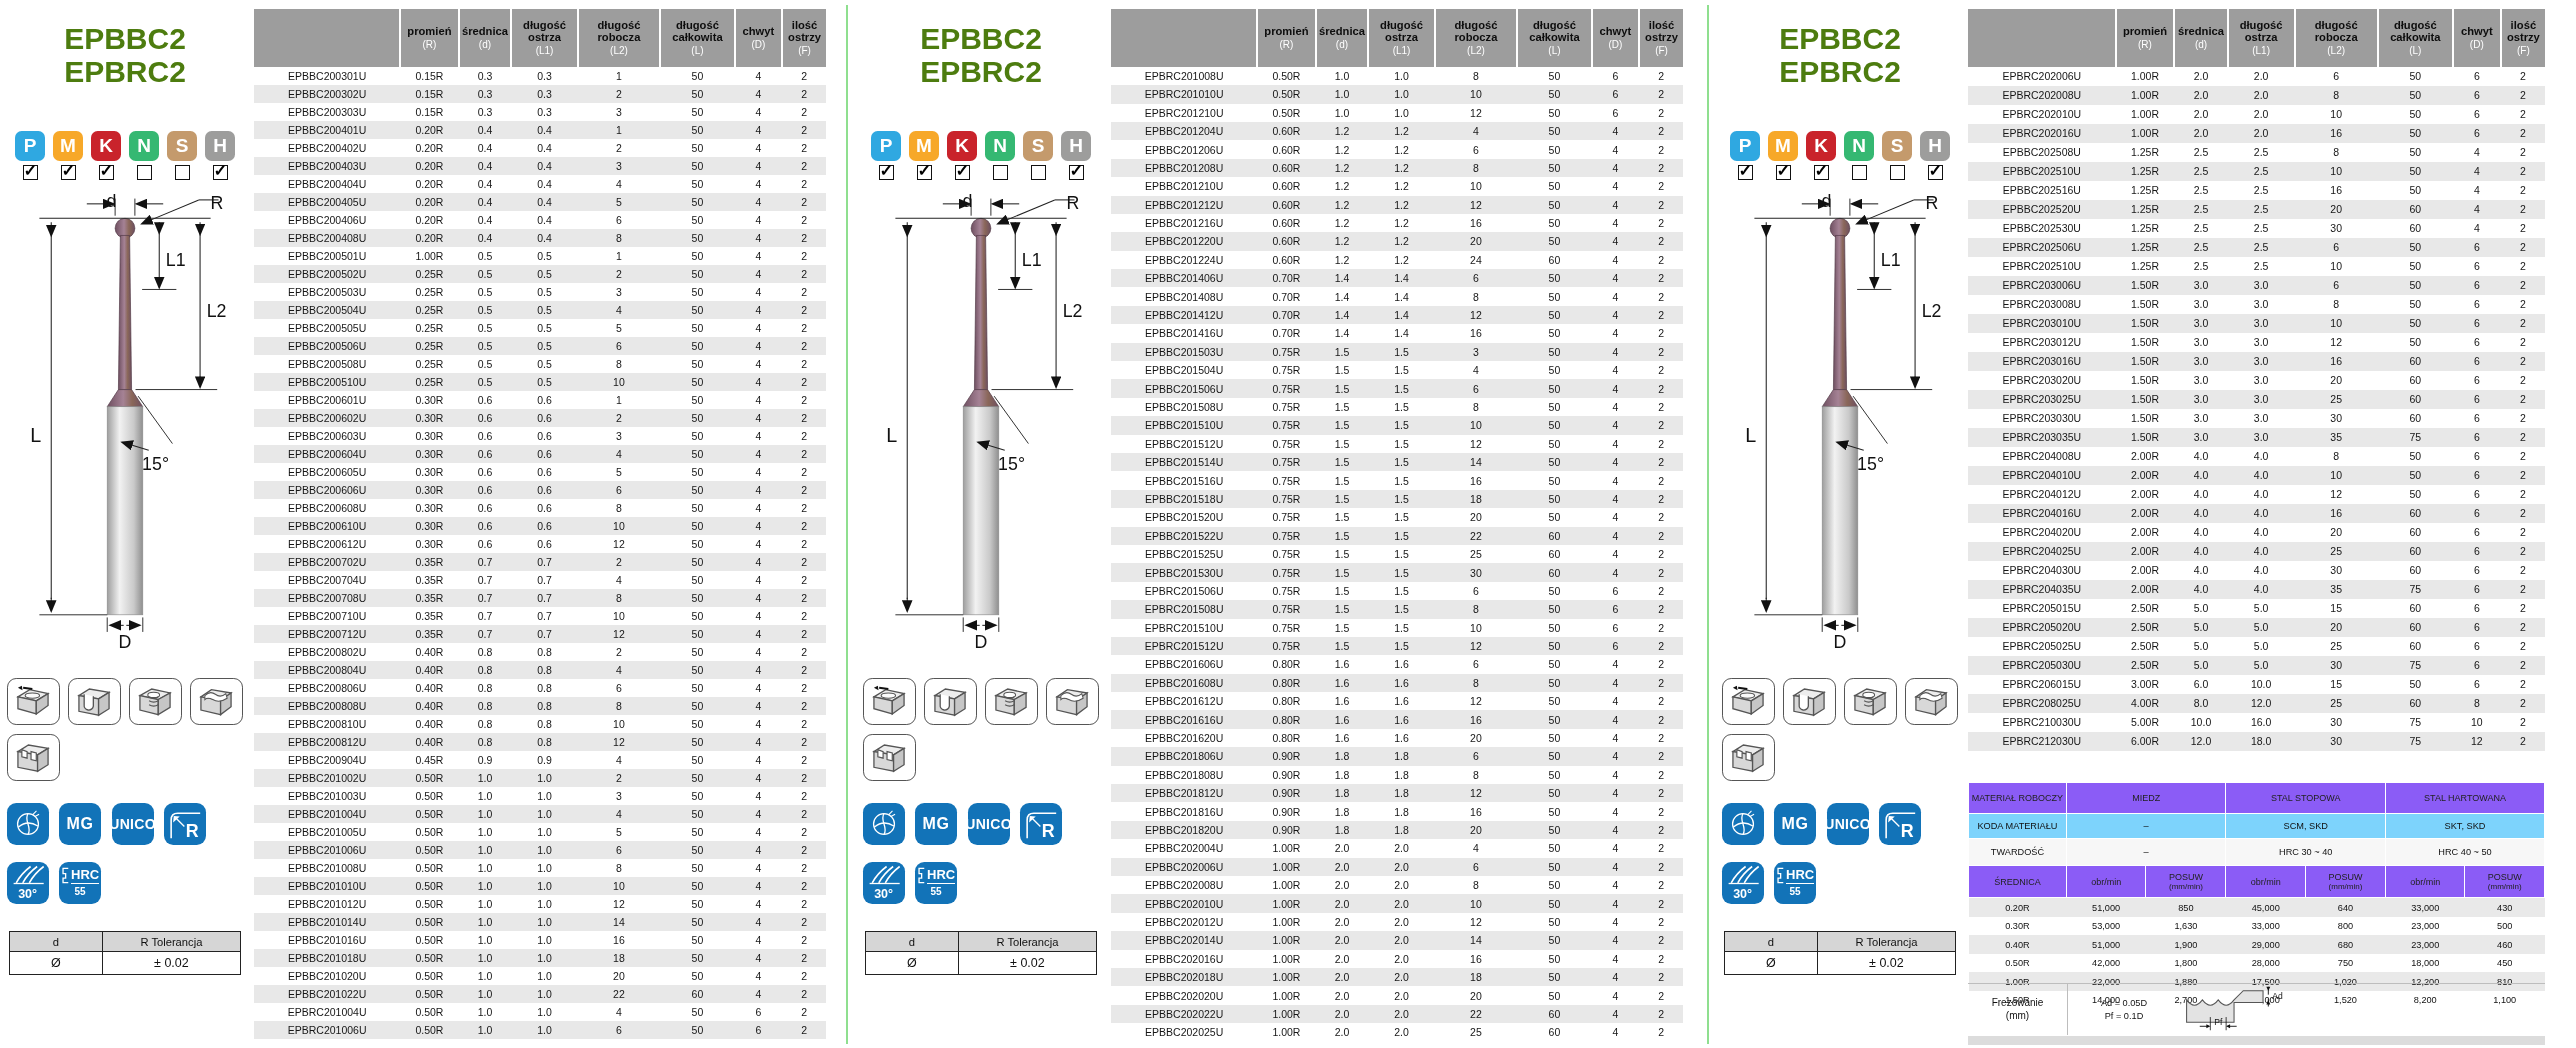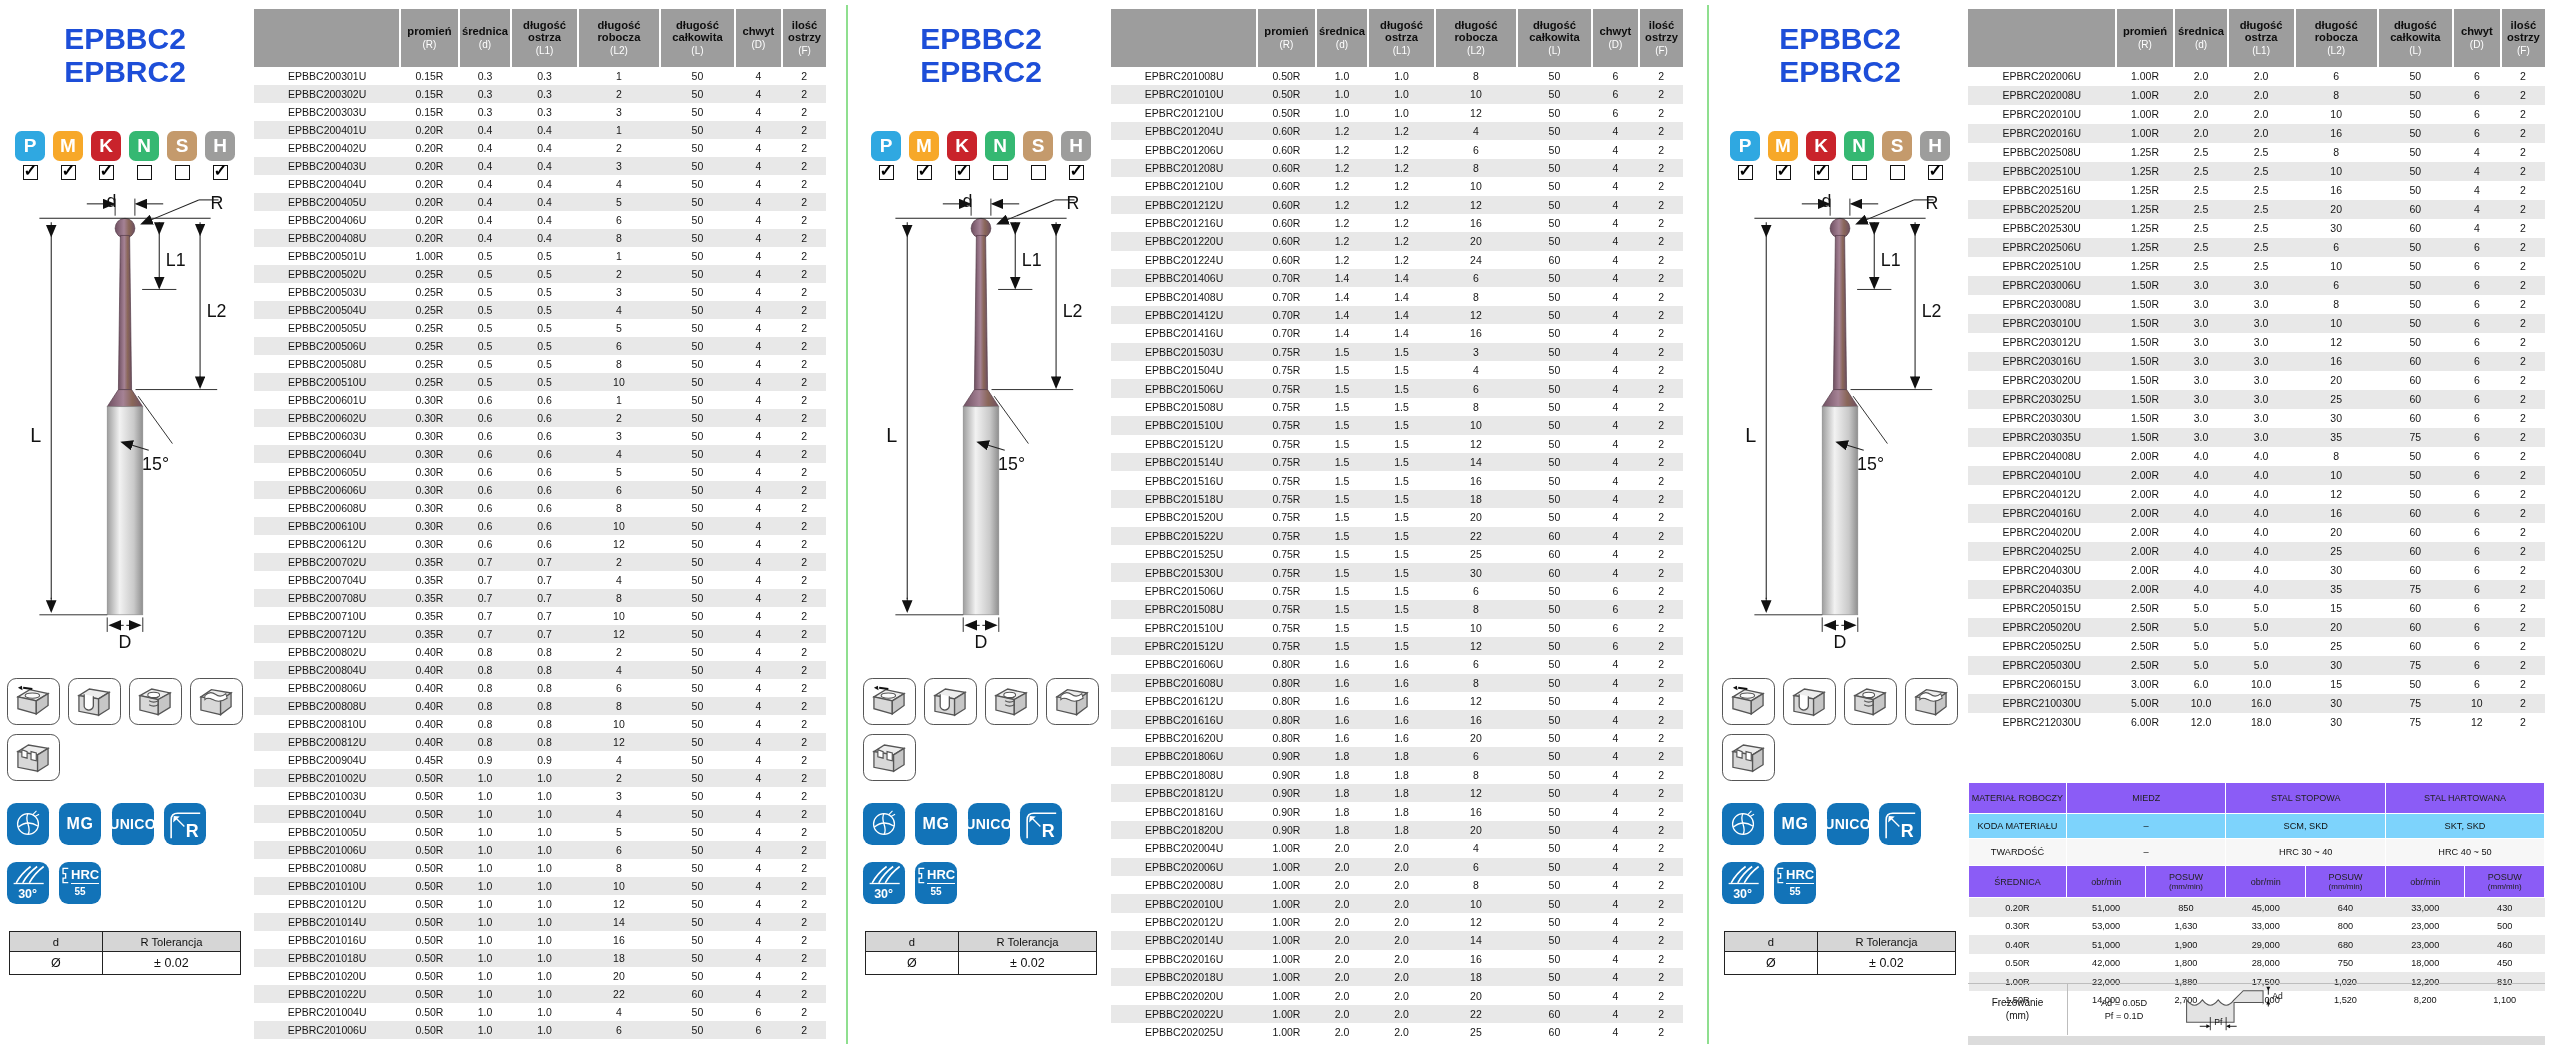--- a/index.html
+++ b/index.html
@@ -2,21 +2,21 @@
 <html style="font-size:10.5px"><head>
 <meta charset="utf-8">
 <style>
   html,body{margin:0;padding:0;background:#fff;}
   .page{position:relative;width:2576px;height:1049px;background:#fff;overflow:hidden;
         font-family:"Liberation Sans", sans-serif;color:#111;}
   .sep{position:absolute;top:5.3px;bottom:5.3px;width:2px;background:#8FDF8F;}
   
   .info-col{position:absolute;top:0;width:250px;height:1049px;}
   .ip-title{position:absolute;top:22.4px;left:0;width:100%;text-align:center;
-            font-size:30px;font-weight:bold;line-height:33px;color:#1d4ed8;}
+            font-size:30px;font-weight:bold;line-height:33px;color:#4d7c0f;}
   .ip-mats{position:absolute;top:131px;left:0;width:100%;display:flex;justify-content:center;gap:8px;}
   .mtile{width:30px;height:30px;border-radius:6.6px;color:#fff;font-size:19px;font-weight:bold;
          display:flex;align-items:center;justify-content:center;}
   .ip-checks{position:absolute;top:165px;left:0;width:100%;display:flex;justify-content:center;gap:8px;}
   .mccell{width:30px;display:flex;justify-content:center;}
   .mcheck{width:13px;height:13px;border:1.6px solid #111;font-size:16.5px;font-weight:bold;
           line-height:9.2px;text-align:center;overflow:visible;color:#000;}
   .ip-drawing{position:absolute;top:192px;left:13px;width:224px;height:461px;}
   .ip-oi1{position:absolute;top:678px;left:6.6px;display:flex;gap:8px;}
   .ip-oi2{position:absolute;top:734px;left:6.6px;display:flex;}
@@ -2221,20 +2221,30 @@
             <td>EPBRC206015U</td>
             <td>3.00R</td>
             <td>6.0</td>
             <td>10.0</td>
             <td>15</td>
             <td>50</td>
             <td>6</td>
             <td>2</td>
           </tr>
           <tr>
+            <td>EPBRC208025U</td>
+            <td>4.00R</td>
+            <td>8.0</td>
+            <td>12.0</td>
+            <td>25</td>
+            <td>60</td>
+            <td>8</td>
+            <td>2</td>
+          </tr>
+          <tr>
             <td>EPBRC210030U</td>
             <td>5.00R</td>
             <td>10.0</td>
             <td>16.0</td>
             <td>30</td>
             <td>75</td>
             <td>10</td>
             <td>2</td>
           </tr>
           <tr>

